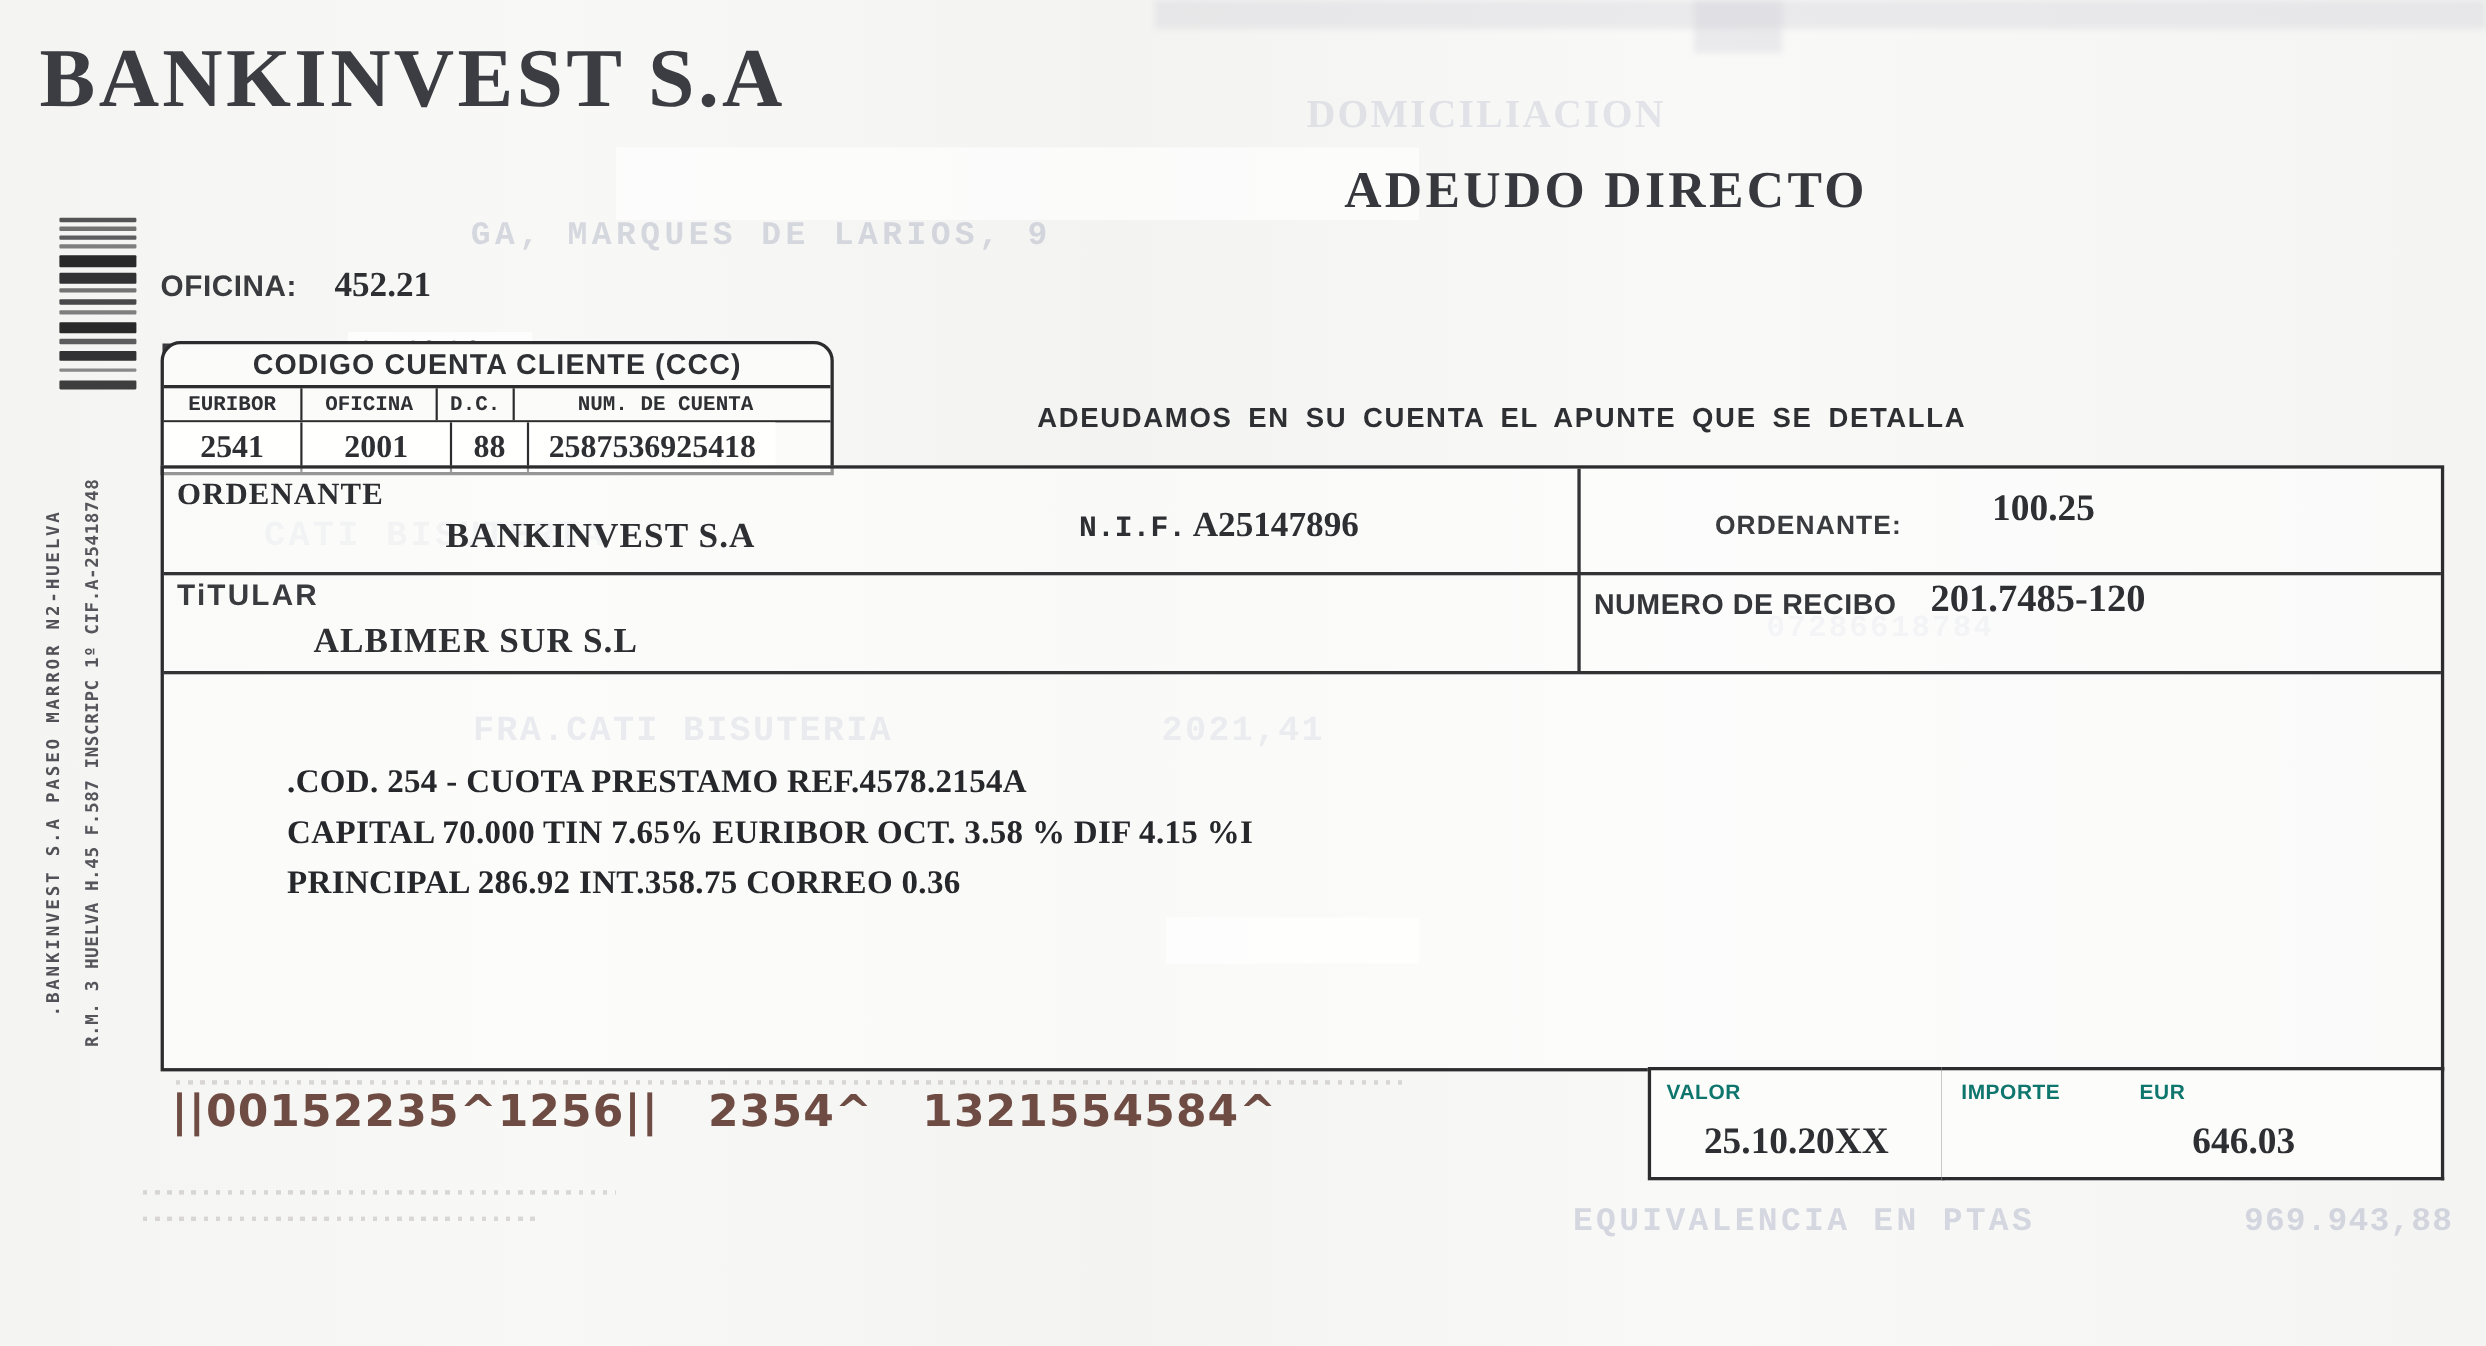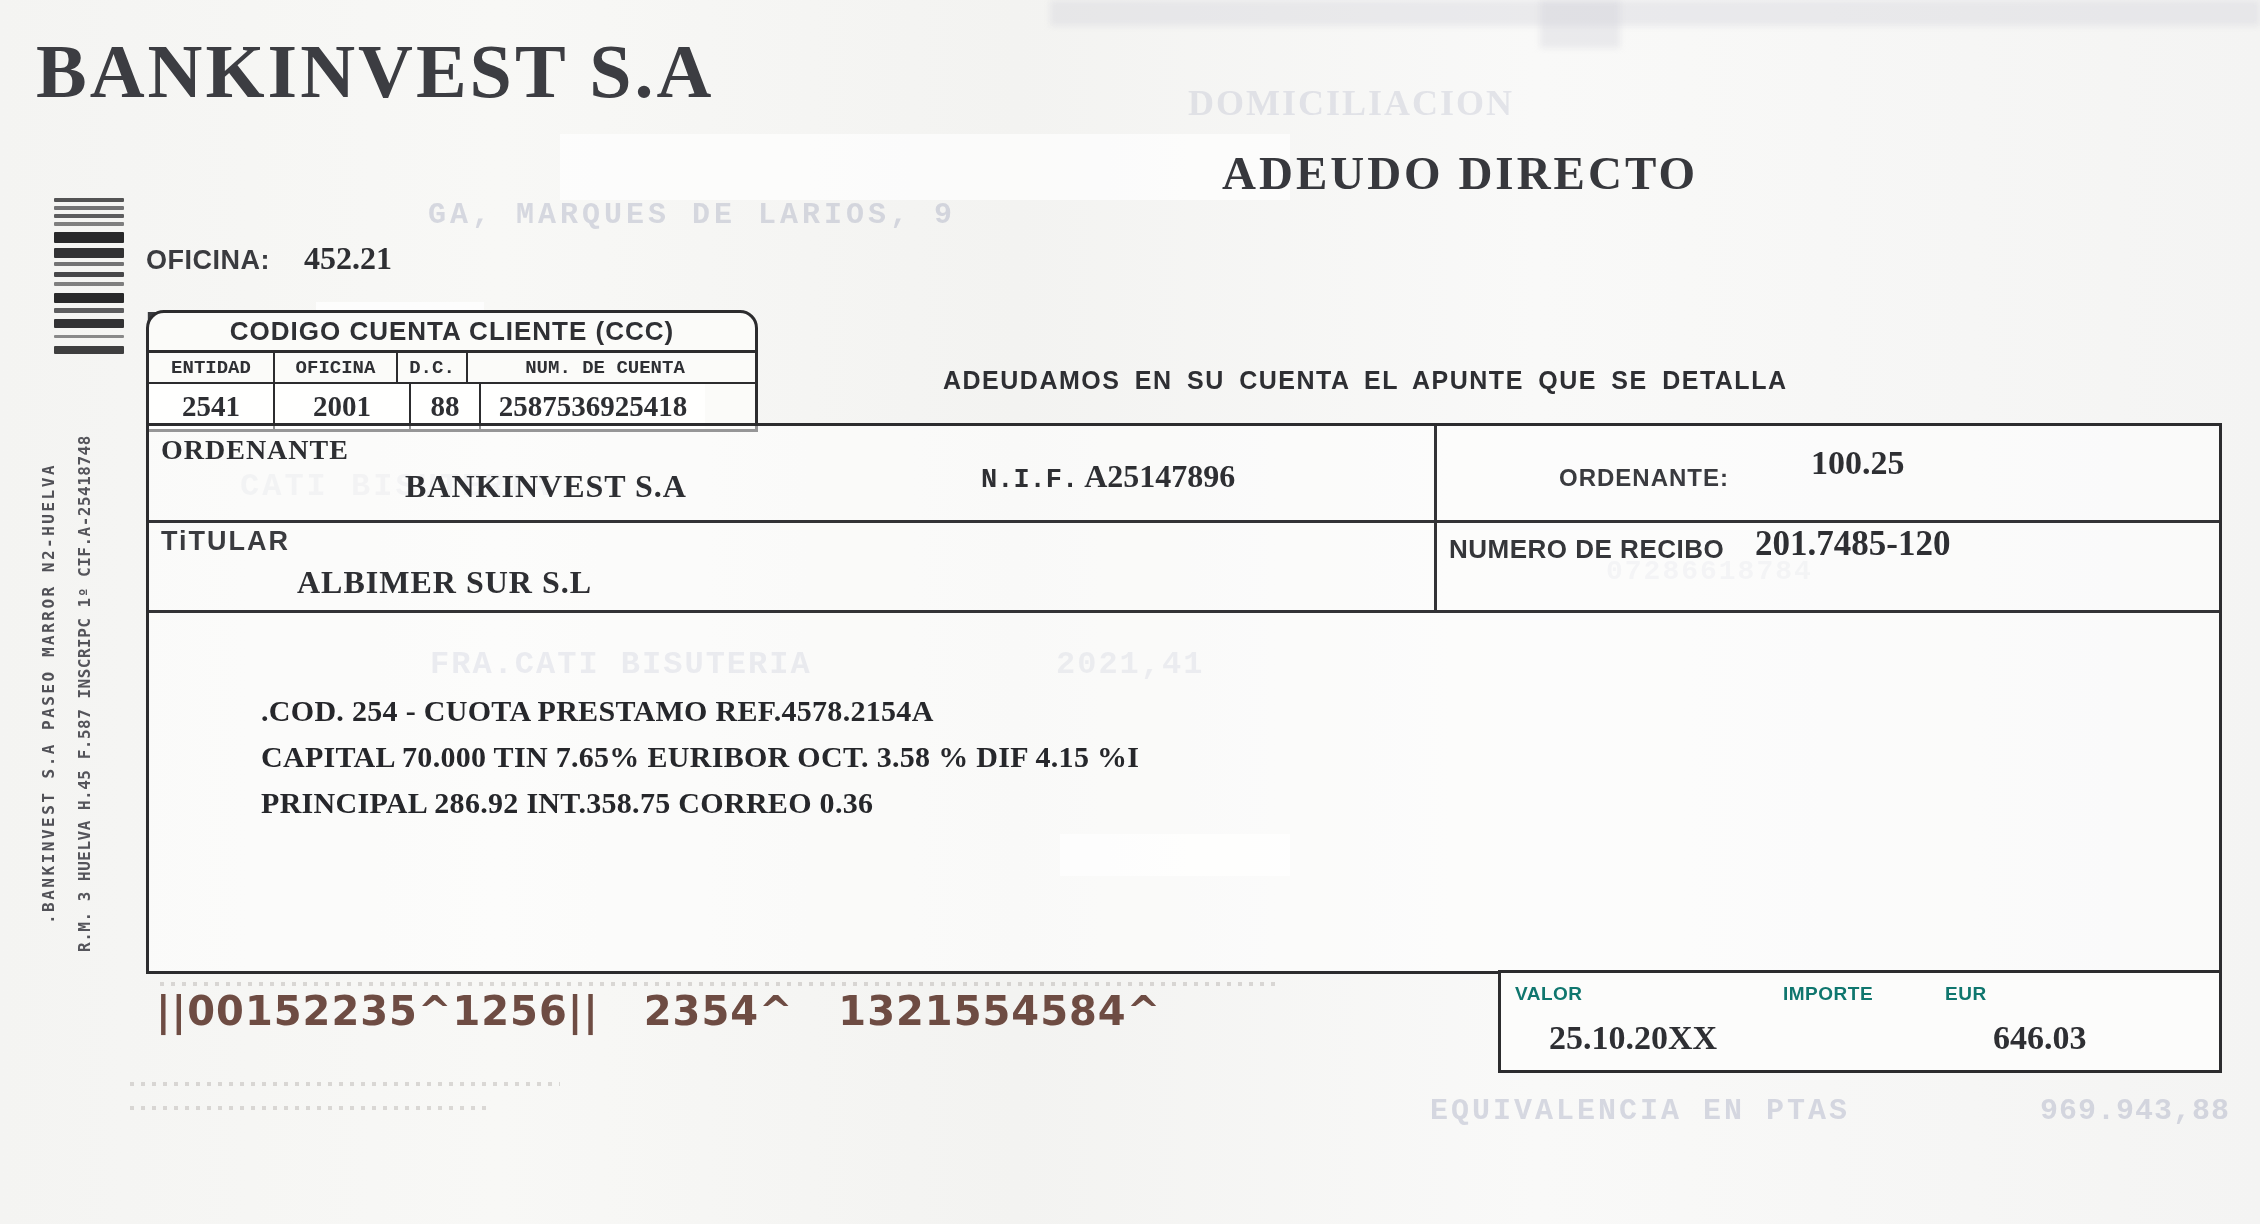--- a/index.html
+++ b/index.html
@@ -47,21 +47,21 @@
   .hline{position:absolute;left:0;width:100%;height:0;border-top:3px solid #333336;}
   .vline{position:absolute;top:0;width:0;border-left:3px solid #333336;}
   .ord-label{left:12px;top:8px;font-size:28px;letter-spacing:1px;font-family:"Liberation Serif",serif;font-weight:700;color:#2d2e32;}
   .ord-name{left:256px;top:42px;font-size:32px;letter-spacing:1px;}
   .nif{left:832px;top:32px;}
   .nif .nif-lbl{font-family:"Liberation Mono","DejaVu Sans Mono",monospace;font-weight:700;font-size:27px;}
   .nif .nif-val{font-family:"Liberation Serif",serif;font-weight:700;font-size:32px;margin-left:6px;}
   .ref-label{left:1410px;top:38px;font-size:24px;letter-spacing:1px;font-weight:700;color:#3a3b3f;}
   .ref-value{left:1662px;top:18px;font-size:34px;}
   .tit-label{left:12px;top:100px;font-size:27px;letter-spacing:2px;font-weight:700;color:#3a3b3f;}
-  .tit-name{left:136px;top:138px;font-size:32px;letter-spacing:1px;margin-left:12px;}
+  .tit-name{left:136px;top:138px;font-size:32px;letter-spacing:1px;}
   .rec-label{left:1300px;top:108px;font-size:26px;letter-spacing:0.5px;font-weight:700;color:#35363a;}
   .rec-value{left:1606px;top:98px;font-size:35px;text-align:right;}
   .body-lines{left:112px;top:262px;}
   .body-lines div{font-family:"Liberation Serif",serif;font-weight:700;font-size:30px;
     line-height:46px;letter-spacing:0.3px;color:#26272b;}
   
   .micr{left:156px;top:988px;font-family:"DejaVu Sans",sans-serif;font-weight:700;
     font-size:40px;letter-spacing:1px;color:#6e4c43;white-space:pre;}
   
   .valbox{left:1498px;top:970px;width:270px;height:103px;border:3px solid #2c2c2e;
@@ -143,21 +143,21 @@
     </div>
     <div class="meta-row fecha">
       <span class="lbl">FECHA:</span>
       <span class="val serifb">25.10.20xx</span>
     </div>
   </div>
 
   <div class="abs ccc">
     <div class="ccc-title">CODIGO CUENTA CLIENTE (CCC)</div>
     <div class="ccc-row head">
-        <div class="ccc-hcell" style="width: 124px;">ENTIDAD</div>
+        <div class="ccc-hcell" style="width: 124px;">EURIBOR</div>
         <div class="ccc-hcell" style="width: 123px;">OFICINA</div>
         <div class="ccc-hcell" style="width: 70px;">D.C.</div>
         <div class="ccc-hcell" style="width: 276px;">NUM. DE CUENTA</div>
       </div>
     <div class="ccc-row">
         <div class="ccc-vcell" style="width: 124px;">2541</div>
         <div class="ccc-vcell" style="width: 136px;">2001</div>
         <div class="ccc-vcell" style="width: 70px;">88</div>
         <div class="ccc-vcell" style="width: 226px;">2587536925418</div>
       </div>

